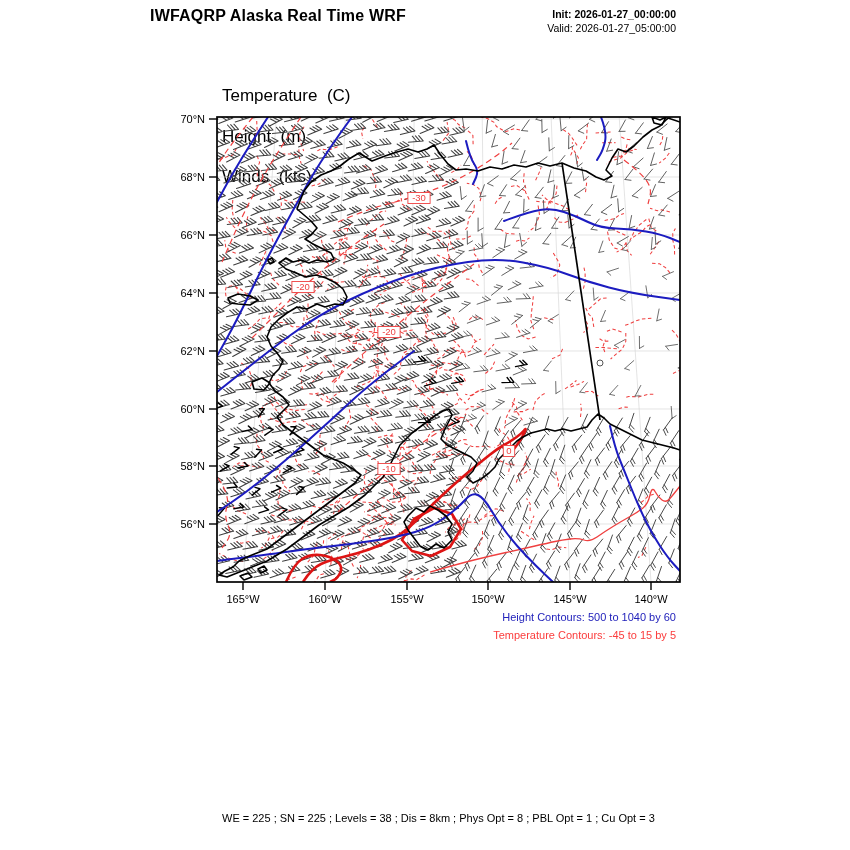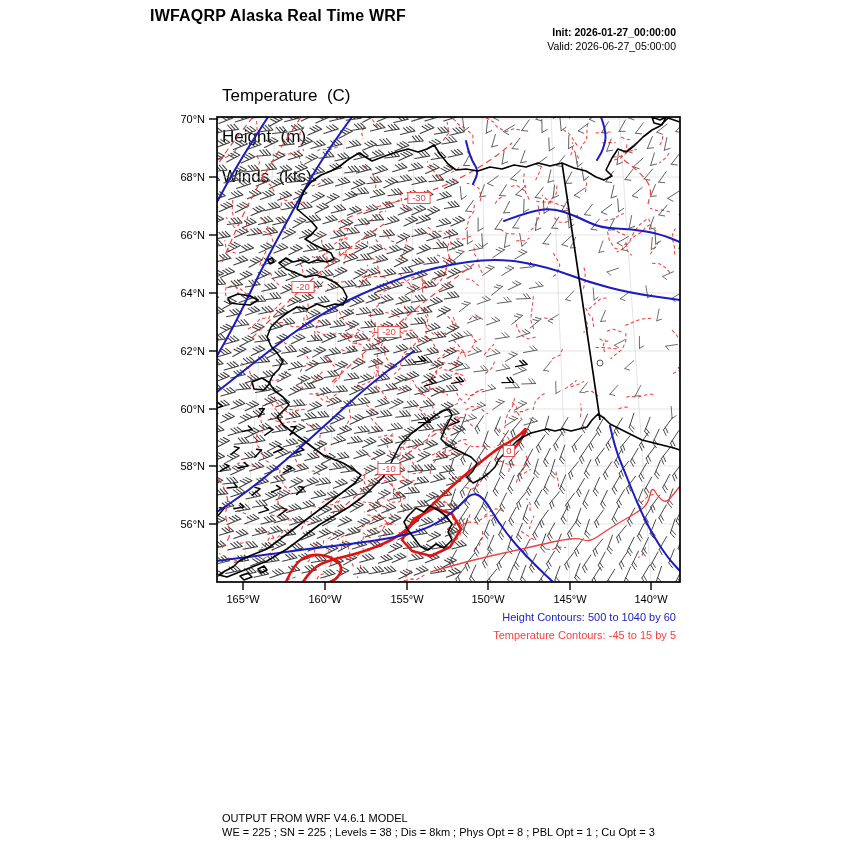--- a/index.html
+++ b/index.html
@@ -1,35 +1,35 @@
 <!DOCTYPE html>
 <html><head>
 <meta charset="utf-8">
 <style>
   html,body{margin:0;padding:0;}
   body{width:850px;height:850px;background:#ffffff;position:relative;overflow:hidden;
        font-family:"Liberation Sans", sans-serif;color:#000;}
   .abs{position:absolute;}
   #title{left:150px;width:400px;top:7px;text-align:left;font-size:16px;font-weight:bold;letter-spacing:.2px;}
   #init-valid{right:174px;top:7px;text-align:right;font-size:10.5px;line-height:14px;}
-  #init-line{font-weight:bold;margin-top:18px;}
+  #init-line{font-weight:bold;}
   #legend{left:222px;top:62px;font-size:17px;line-height:13.5px;white-space:pre;}
   #cap-height{right:174px;top:603px;font-size:11px;text-align:right;margin-top:8px;}
   #cap-temp{right:174px;top:629px;font-size:11px;}
   #footer{left:222px;top:812px;font-size:11px;line-height:13.5px;}
   svg text{font-family:"Liberation Sans", sans-serif;}
 </style>
 </head>
 <body>
 
 <div class="abs" id="title">IWFAQRP Alaska Real Time WRF</div>
 
 <div class="abs" id="init-valid">
   <div id="init-line">Init: 2026-01-27_00:00:00</div>
-  <div id="valid-line">Valid: 2026-06-27_05:00:00</div>
+  <div id="valid-line">Valid: 2026-01-27_05:00:00</div>
 </div>
 
 <div class="abs" id="legend">
   <div>Temperature  (C)</div>
   <div>Height  (m)</div>
   <div>Winds  (kts)</div>
 </div>
 
 <svg class="abs" id="wrf-map" width="850" height="850" viewBox="0 0 850 850" style="left:0;top:0;">
     <defs>
@@ -142,15 +142,14 @@
     <line x1="570" y1="582" x2="570" y2="590" stroke="#000" stroke-width="1.4"></line>
     <text x="570" y="603" text-anchor="middle" font-size="11" fill="#000">145°W</text>
     <line x1="651" y1="582" x2="651" y2="590" stroke="#000" stroke-width="1.4"></line>
     <text x="651" y="603" text-anchor="middle" font-size="11" fill="#000">140°W</text>
   </svg>
 
 <div class="abs" id="cap-height" style="color: rgb(34, 34, 187);">Height Contours: 500 to 1040 by 60</div>
 <div class="abs" id="cap-temp" style="color: rgb(251, 60, 60);">Temperature Contours: -45 to 15 by 5</div>
 
 <div class="abs" id="footer">
-  <div>OUTPUT FROM WRF V4.6.1 MODEL</div>
   <div>WE = 225 ; SN = 225 ; Levels = 38 ; Dis = 8km ; Phys Opt = 8 ; PBL Opt = 1 ; Cu Opt = 3</div>
 </div>
 
 </body></html>

